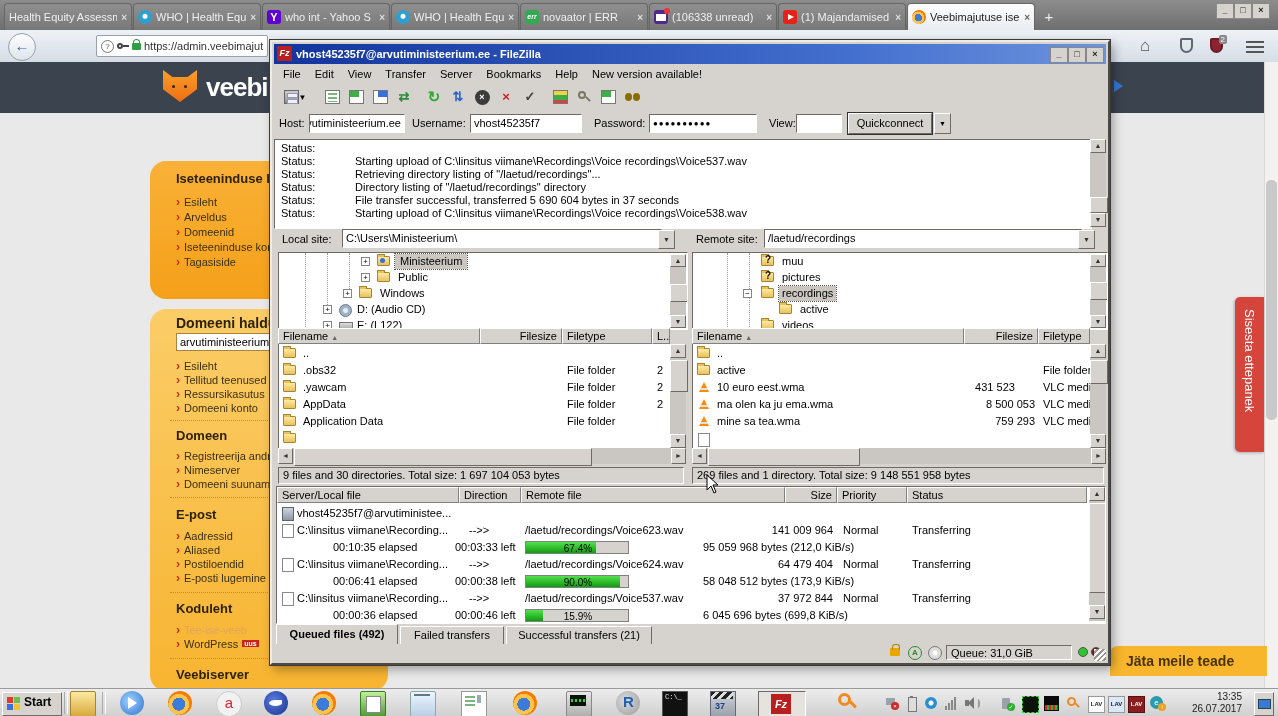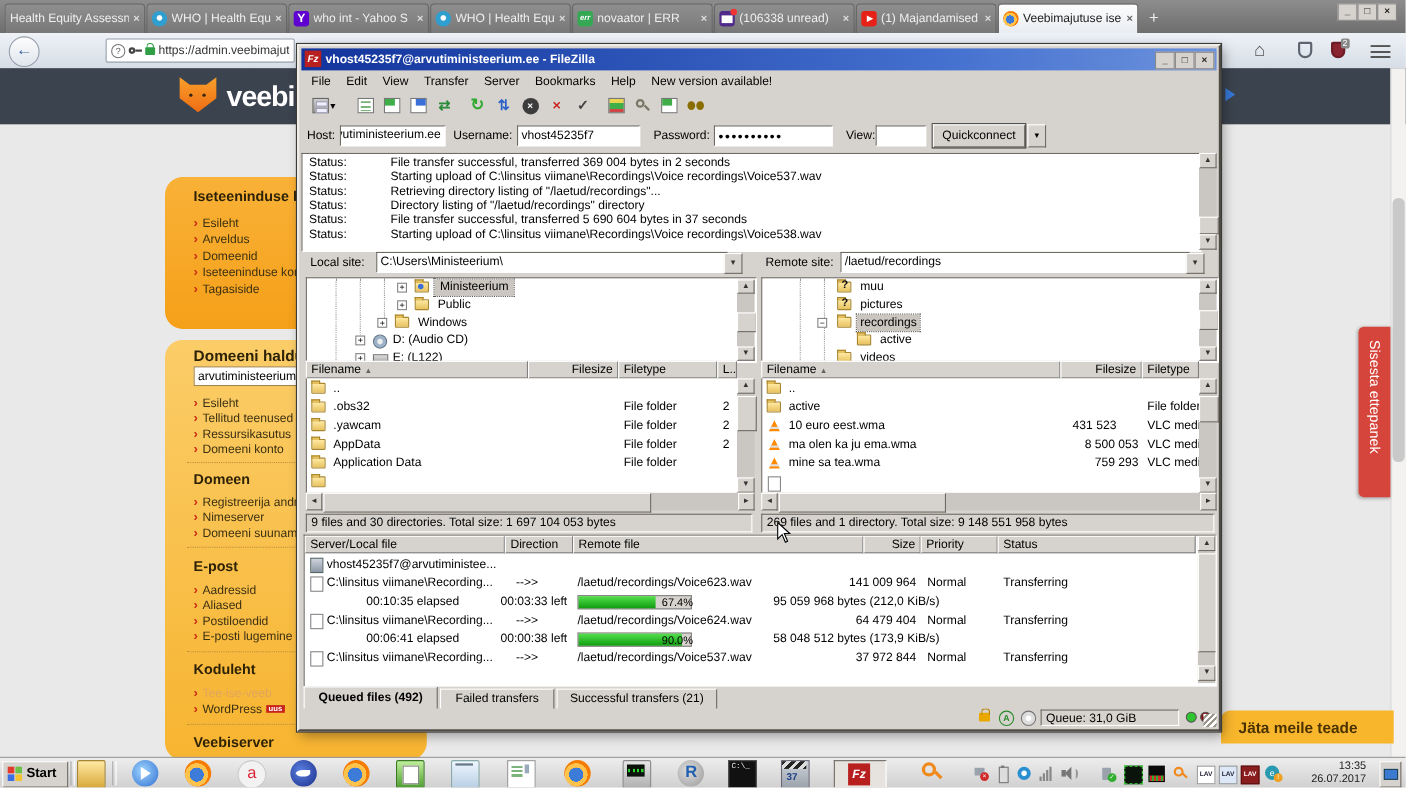--- a/index.html
+++ b/index.html
@@ -88,21 +88,21 @@
   .fold .q{position:absolute;left:3px;top:-2px;font-size:10px;font-weight:bold;color:#111;line-height:10px}
   .fold .p{position:absolute;left:2px;top:1px;width:5px;height:5px;border-radius:50%;background:#3a6fd8}
   .vlc{position:absolute;width:0;height:0;border-left:5px solid transparent;border-right:5px solid transparent;border-bottom:10px solid #ff8a00}
   .vlc:after{content:"";position:absolute;left:-4px;top:6px;width:8px;height:2px;background:#e0e0e0}
   .exp{position:absolute;width:9px;height:9px;border:1px solid #848484;background:#fff;font-size:8px;line-height:7px;text-align:center;color:#000;box-sizing:border-box}
   .trow-sel{background:#cbc7c0;outline:1px dotted #555}
   .page-ic{position:absolute;width:10px;height:12px;background:#fff;border:1px solid #888}
   .srv-ic{position:absolute;width:10px;height:12px;background:linear-gradient(#cfd4dd,#8d96a6);border:1px solid #566}
   .ptrack{position:absolute;width:104px;height:13px;background:#d6d3ce;border:1px solid #808080;box-sizing:border-box}
   .pfill{position:absolute;left:0;top:0;height:11px;background:linear-gradient(#55e04e,#0f9c0f)}
-  .ptxt{position:absolute;width:104px;text-align:right;font-size:10px;line-height:13px}
+  .ptxt{position:absolute;width:104px;text-align:center;font-size:10px;line-height:13px}
   .grip{position:absolute;width:12px;height:12px;background:repeating-linear-gradient(135deg,#fff 0 2px,#9a958d 2px 4px)}
   .led{position:absolute;width:8px;height:8px;border-radius:50%;border:1px solid #555}
   
   .tbtn{position:absolute;top:2px;width:24px;height:22px;text-align:center;line-height:20px}
   .tico{display:inline-block;width:15px;height:14px;vertical-align:middle;position:relative}
   .i-page{background:#fff;border:1px solid #777;box-sizing:border-box}
   .i-green:before{content:"";position:absolute;left:0;top:0;width:9px;height:6px;background:#3fae49}
   .i-blue:before{content:"";position:absolute;right:0;top:0;width:9px;height:6px;background:#3a6fd8}
   .i-lines:before{content:"";position:absolute;left:2px;top:2px;width:9px;height:9px;
       background:repeating-linear-gradient(#7cb57c 0 2px,transparent 2px 4px)}
@@ -303,21 +303,20 @@
       <span class="qclabel" style="left:322px">Password:</span>
       <span class="qcbox" style="left:377px;width:100px;font-size:8px;letter-spacing:1px">●●●●●●●●●●</span>
       <span class="qclabel" style="left:497px">View:</span>
       <span class="qcbox" style="left:524px;width:38px"></span>
       <span class="raised" style="position:absolute;left:576px;top:3px;width:82px;height:19px;text-align:center;line-height:19px;box-shadow:0 0 0 1px #333">Quickconnect</span>
       <span class="raised" style="position:absolute;left:662px;top:3px;width:15px;height:19px;font-size:7px;text-align:center;line-height:19px">▼</span>
     </div>
 
     <div class="sunkenw a" style="left:2px;top:97px;width:816px;height:88px;overflow:hidden">
       <span class="logline-l" style="top:2px">Status:</span>
-        <span class="logline-t" style="top:2px">File transfer successful, transferred 369 004 bytes in 2 seconds</span>
       <span class="logline-l" style="top:15px">Status:</span>
         <span class="logline-t" style="top:15px">Starting upload of C:\linsitus viimane\Recordings\Voice recordings\Voice537.wav</span>
       <span class="logline-l" style="top:28px">Status:</span>
         <span class="logline-t" style="top:28px">Retrieving directory listing of "/laetud/recordings"...</span>
       <span class="logline-l" style="top:41px">Status:</span>
         <span class="logline-t" style="top:41px">Directory listing of "/laetud/recordings" directory</span>
       <span class="logline-l" style="top:54px">Status:</span>
         <span class="logline-t" style="top:54px">File transfer successful, transferred 5 690 604 bytes in 37 seconds</span>
       <span class="logline-l" style="top:67px">Status:</span>
         <span class="logline-t" style="top:67px">Starting upload of C:\linsitus viimane\Recordings\Voice recordings\Voice538.wav</span>
@@ -560,20 +559,29 @@
 
       <div class="lrow" style="left:0;top:103px;width:808px">
         <span class="page-ic" style="left:5px;top:2px"></span>
         <span style="position:absolute;left:20px;width:160px;overflow:hidden;white-space:nowrap">C:\linsitus viimane\Recording...</span>
         <span style="position:absolute;left:192px">--&gt;&gt;</span>
         <span style="position:absolute;left:248px">/laetud/recordings/Voice537.wav</span>
         <span style="position:absolute;left:454px;width:102px;text-align:right">37 972 844</span>
         <span style="position:absolute;left:566px">Normal</span>
         <span style="position:absolute;left:635px">Transferring</span>
       </div>
+      <div class="lrow" style="left:0;top:120px;width:808px">
+        <span style="position:absolute;left:56px">00:00:36 elapsed</span>
+        <span style="position:absolute;left:178px">00:00:46 left</span>
+        <span class="ptrack" style="left:248px;top:2px">
+            <span class="pfill" style="width:17px"></span>
+            <span class="ptxt">15.9%</span>
+          </span>
+        <span style="position:absolute;left:426px">6 045 696 bytes (699,8 KiB/s)</span>
+      </div>
 
       <div class="a" style="right:0;top:0;width:16px;height:134px;background:#cac7c2">
         <span class="sbtn" style="left:0;top:0;width:16px;height:14px">▲</span>
         <span class="raised" style="position:absolute;left:0;top:16px;width:16px;height:88px"></span>
         <span class="sbtn" style="left:0;top:118px;width:16px;height:14px">▼</span>
       </div>
     </div>
 
     <div class="fztab" style="left:4px;top:582px;width:122px;height:20px;font-weight:bold;line-height:19px;z-index:2">Queued files (492)</div>
     <div class="fztab" style="left:128px;top:584px;width:104px;height:18px;line-height:17px">Failed transfers</div>

